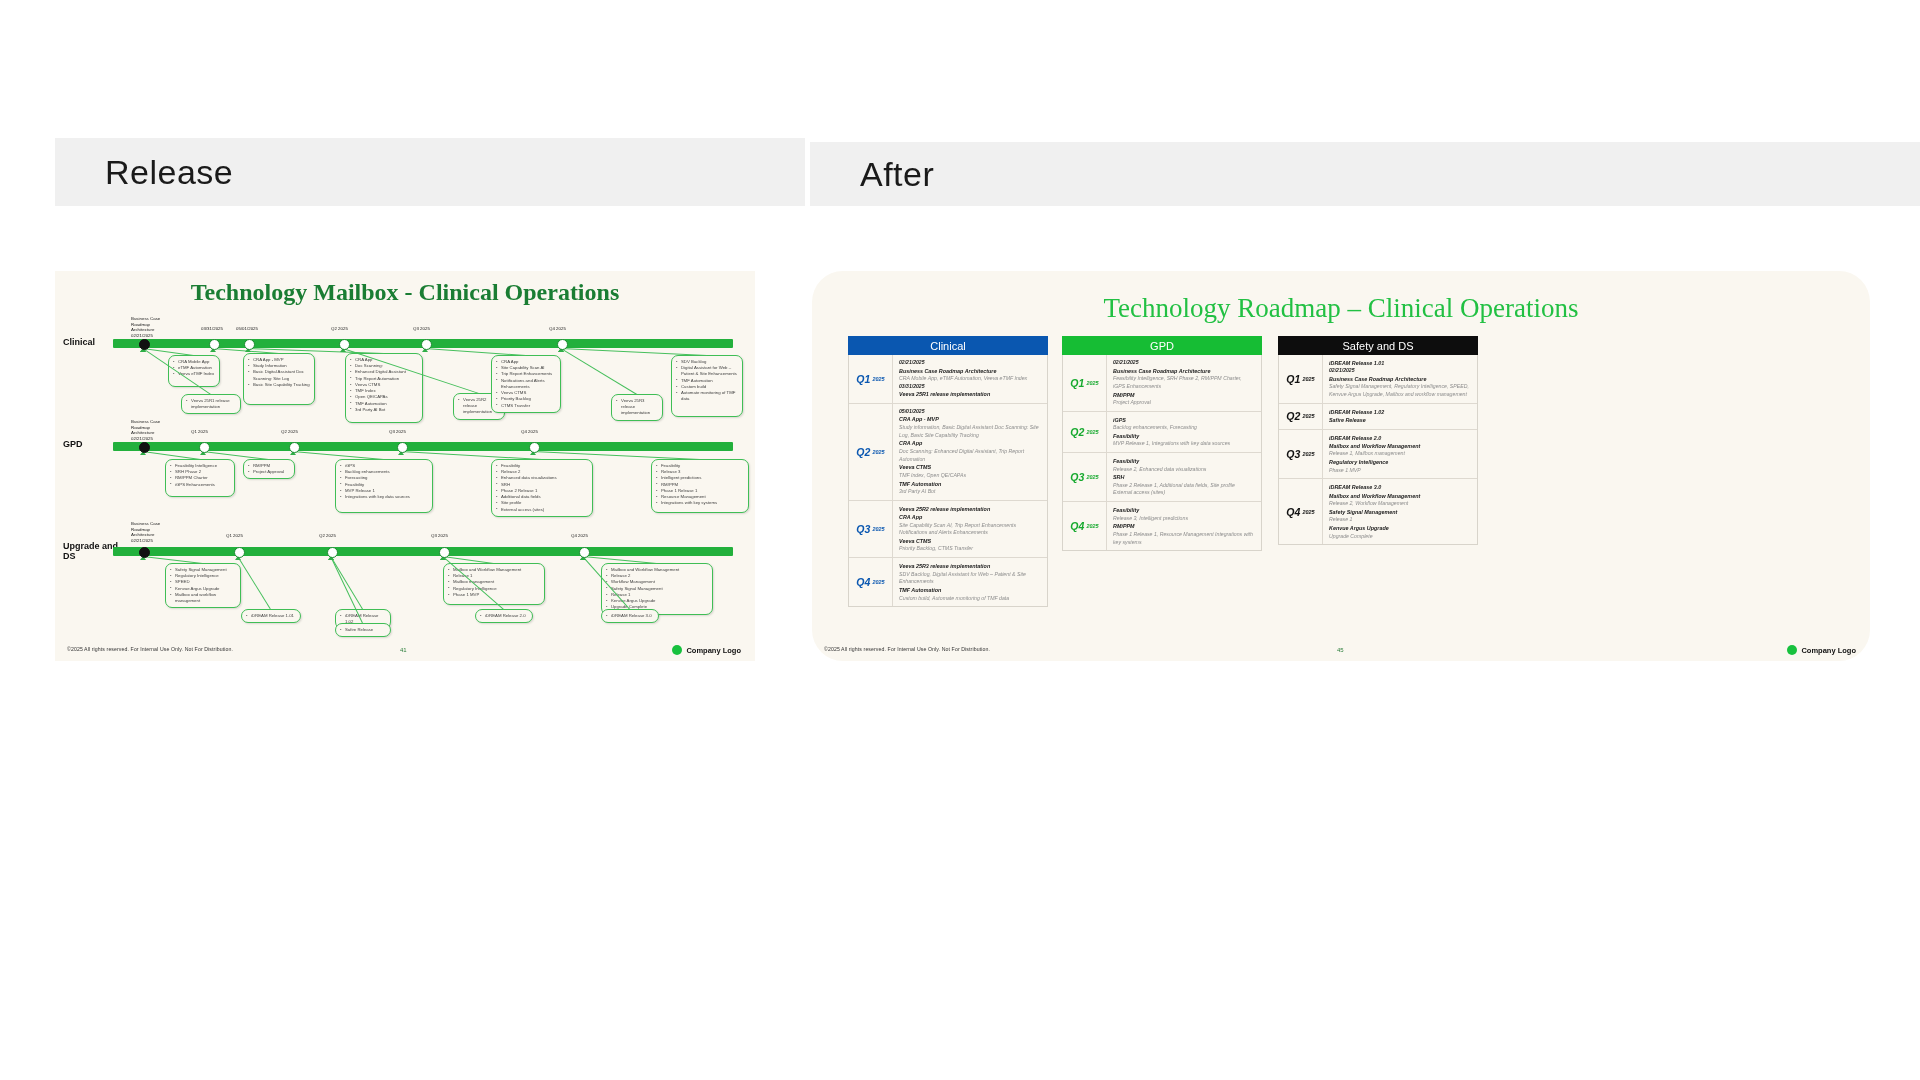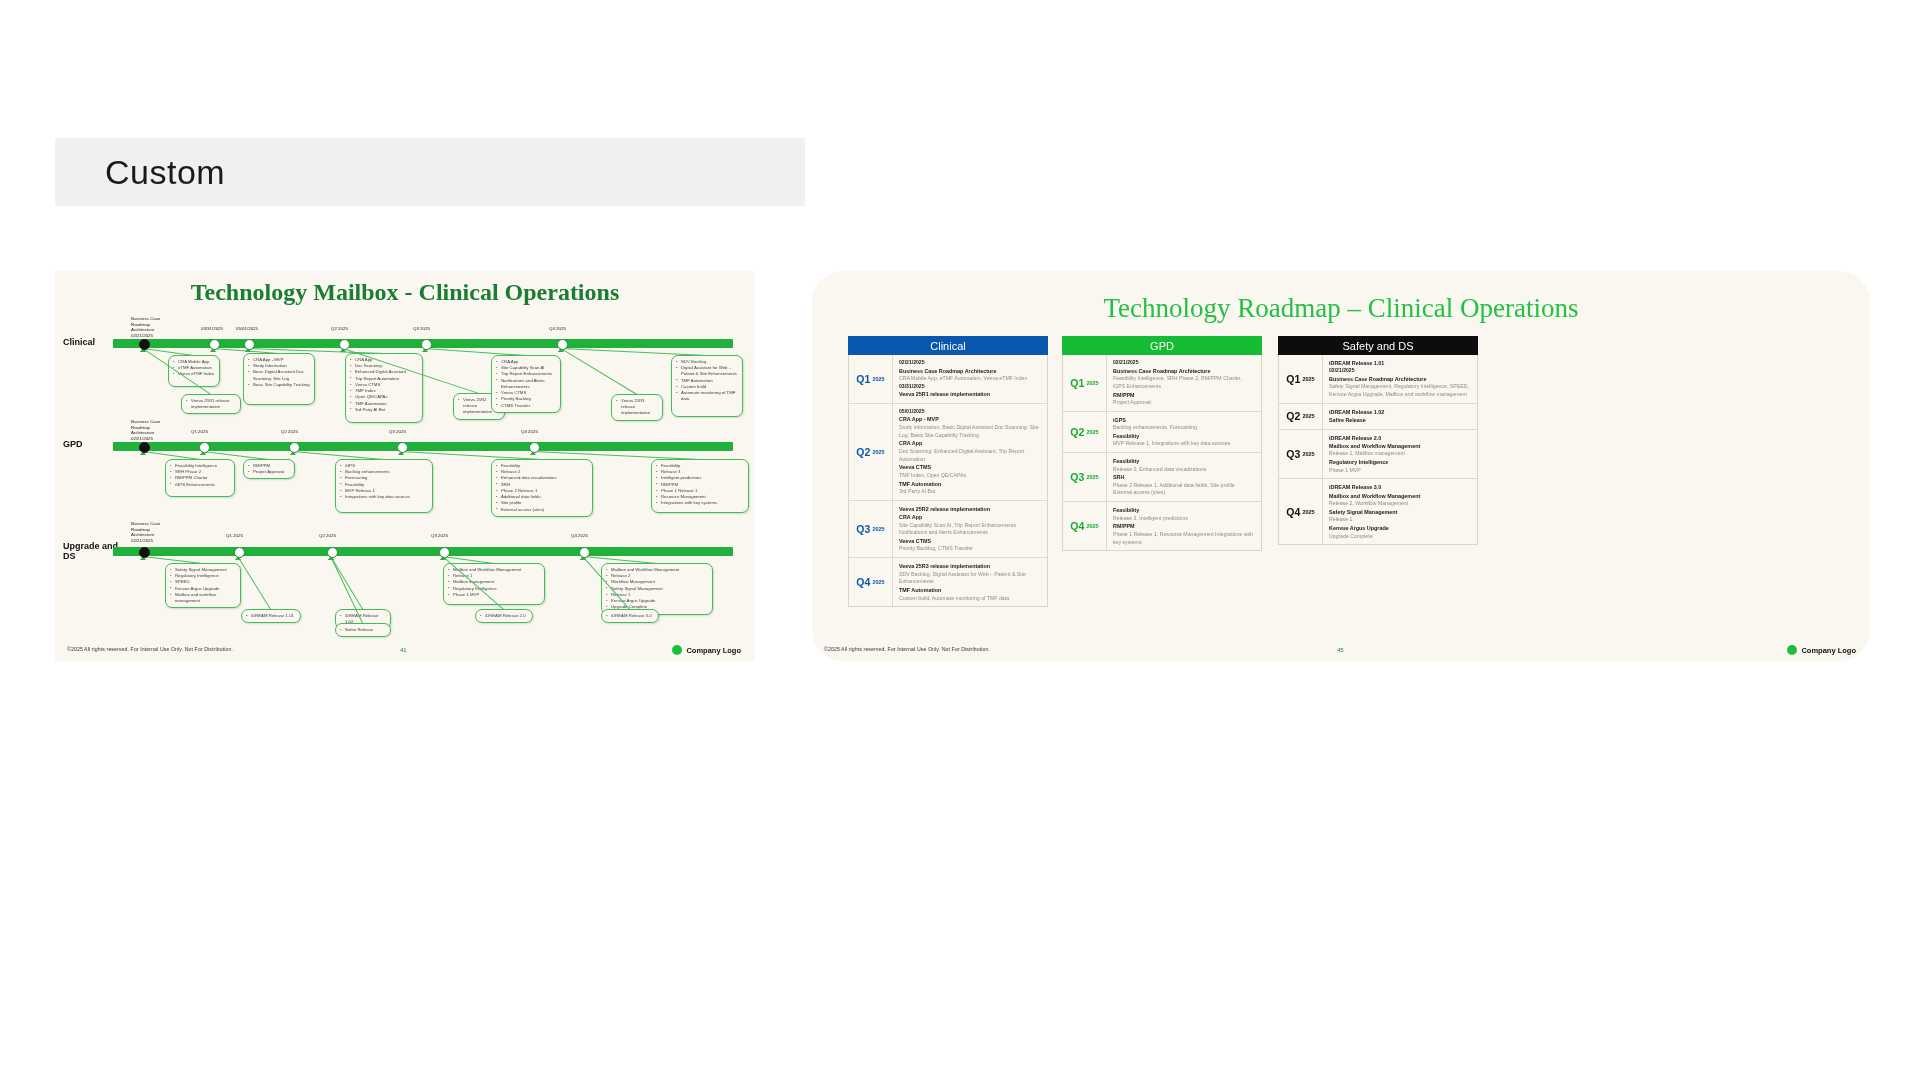--- a/index.html
+++ b/index.html
@@ -41,40 +41,43 @@
   .callout li{font-size:4.3px;color:#3d3d3d;line-height:1.45;position:relative;padding-left:5px;}
   .callout li::before{content:"\2022";position:absolute;left:0;top:-.3px;color:#3d3d3d;}
   .connector{position:absolute;background:#46bf5c;transform-origin:0 0;height:.8px;z-index:1;}
   .arrow-up{position:absolute;width:0;height:0;border-left:3px solid transparent;border-right:3px solid transparent;
             border-bottom:4px solid #2fae47;z-index:2;}
 
   
   .tbl{position:absolute;box-sizing:border-box;}
   .tbl-head{height:19px;display:flex;align-items:center;justify-content:center;color:#fff;font-size:11px;}
   .tbl-body{border:1px solid #d8d4cb;border-top:none;background:#faf7f0;}
-  .trow{display:flex;border-bottom:1px solid #ded9d0;box-sizing:border-box;}
+  .trow{display:flex;border-bottom:1px solid #ded9d0;box-sizing:border-box;font-style:italic;}
   .trow:last-child{border-bottom:none;}
   .qcell{width:44px;flex:0 0 44px;display:flex;align-items:center;justify-content:center;
          border-right:1px solid #ded9d0;box-sizing:border-box;}
   .qlabel{font-size:10.5px;font-weight:700;}
   .qyear{font-size:5.5px;font-weight:700;margin-left:2px;}
   .ccell{flex:1;padding:4px 6px;box-sizing:border-box;display:flex;flex-direction:column;justify-content:center;}
   .e-date{font-size:5.1px;font-weight:700;color:#1b1b1b;line-height:1.5;}
   .e-title{font-size:5.4px;font-weight:700;color:#1b1b1b;line-height:1.55;}
   .e-desc{font-size:5.2px;color:#8d8d8d;line-height:1.5;}
 </style>
 </head>
 <body>
 
 <div class="stage">
 
   <div class="hdr" id="hdr-before">
-    <span>Custom</span>
+    <span>Release</span>
   </div>
 
+  <div class="hdr" id="hdr-after">
+    <span>After</span>
+  </div>
 
   <div class="slide" id="slide-before">
     <div class="slide-title" id="title-before">Technology Mailbox - Clinical Operations</div>
     <div id="before-roadmap">
         <div class="row-label" style="left: 8px; top: 66px; white-space: pre-line;">Clinical</div>
         <div class="tl-bar" style="left: 58px; top: 68px; width: 620px;"></div>
         <div class="node filled" style="left: 83.5px; top: 68px;"></div>
         <div class="node-cap" style="left: 76px; top: 45px;">Business Case
 Roadmap
 Architecture

